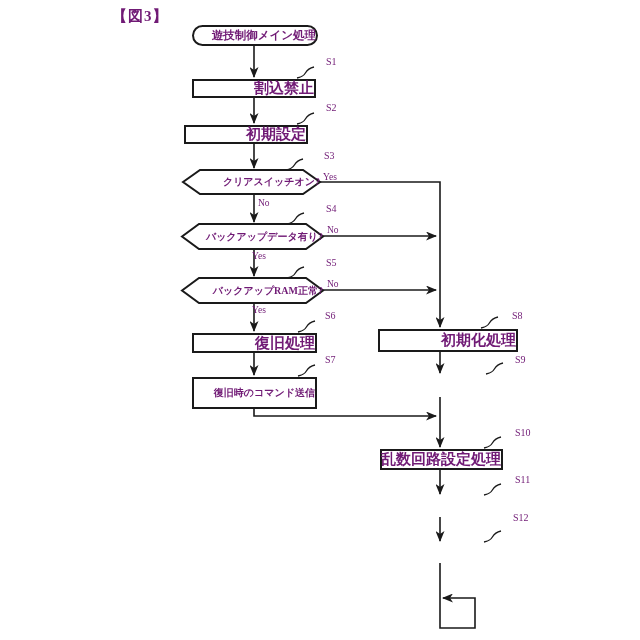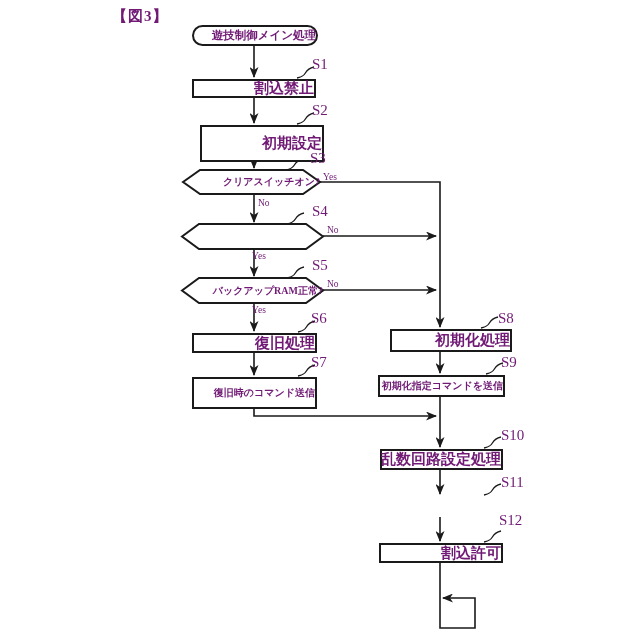--- a/index.html
+++ b/index.html
@@ -50,22 +50,23 @@
     font-size: 11.5px;
   }
   .hextext {
     
     font-size: 10px;
     background: transparent;
   }
   .small-font { font-size: 10px; }
   .slabel {
     position: absolute;
-    font-size: 15px;
+    font-size: 10px;
     white-space: nowrap;
+    margin-left: 14px;
   }
   .branch {
     position: absolute;
     font-size: 9.5px;
     white-space: nowrap;
   }
 </style>
 </head>
 <body>
 
@@ -127,44 +128,41 @@
 
   <div class="fig-title" style="left:112px; top:7px;">【図3】</div>
 
   <div class="node oval" style="left:192px; top:25px; width:126px; height:21px;">
     <span>遊技制御メイン処理</span>
   </div>
 
   <div class="node rect" style="left:192px; top:79px; width:124px; height:19px;">
     <span>割込禁止</span>
   </div>
-  <div class="node rect" style="left:200px; top:125px; width:124px; height:37px;">
+  <div class="node rect" style="left:184px; top:125px; width:124px; height:19px;">
     <span>初期設定</span>
   </div>
   <div class="node rect" style="left:192px; top:333px; width:125px; height:20px;">
     <span>復旧処理</span>
   </div>
   <div class="node rect small-font" style="left:192px; top:377px; width:125px; height:32px;">
     <span>復旧時のコマンド送信</span>
   </div>
-  <div class="node rect" style="left:390px; top:329px; width:122px; height:23px;">
+  <div class="node rect" style="left:378px; top:329px; width:140px; height:23px;">
     <span>初期化処理</span>
-  </div>
-  <div class="node rect small-font" style="left:378px; top:375px; width:127px; height:22px;">
-    <span>初期化指定コマンドを送信</span>
   </div>
   <div class="node rect" style="left:380px; top:449px; width:123px; height:21px;">
     <span>乱数回路設定処理</span>
   </div>
-  <div class="node rect" style="left:379px; top:543px; width:124px; height:20px;">
-    <span>割込許可</span>
-  </div>
 
   <div class="node hextext" style="left:183px; top:170px; width:137px; height:24px;">
     <span>クリアスイッチオン?</span>
+  </div>
+  <div class="node hextext" style="left:182px; top:224px; width:141px; height:25px;">
+    <span>バックアップデータ有り?</span>
   </div>
   <div class="node hextext" style="left:182px; top:278px; width:141px; height:25px;">
     <span>バックアップRAM正常?</span>
   </div>
 
   <div class="slabel" style="left:312px; top:56px;">S1</div>
   <div class="slabel" style="left:312px; top:102px;">S2</div>
   <div class="slabel" style="left:310px; top:150px;">S3</div>
   <div class="slabel" style="left:312px; top:203px;">S4</div>
   <div class="slabel" style="left:312px; top:257px;">S5</div>

